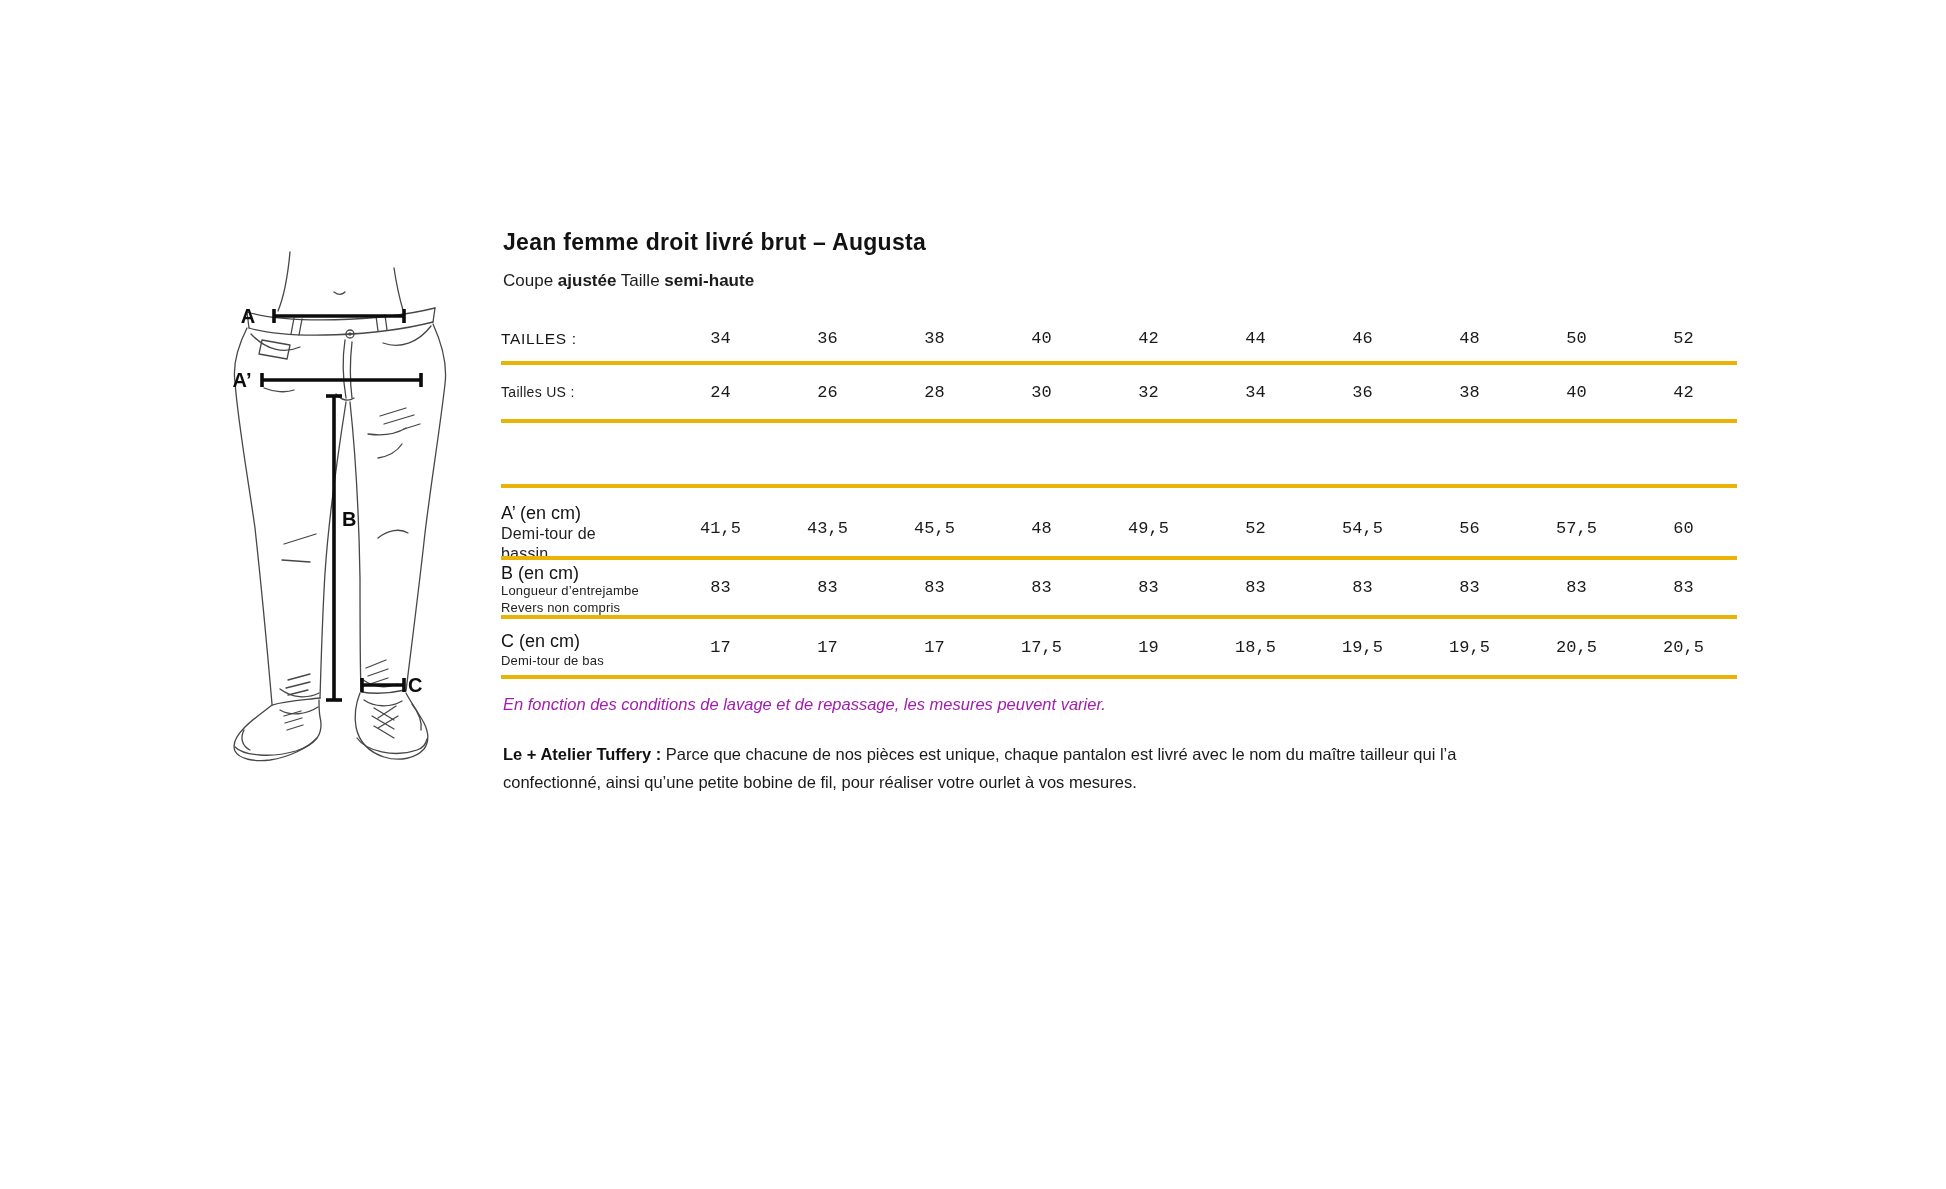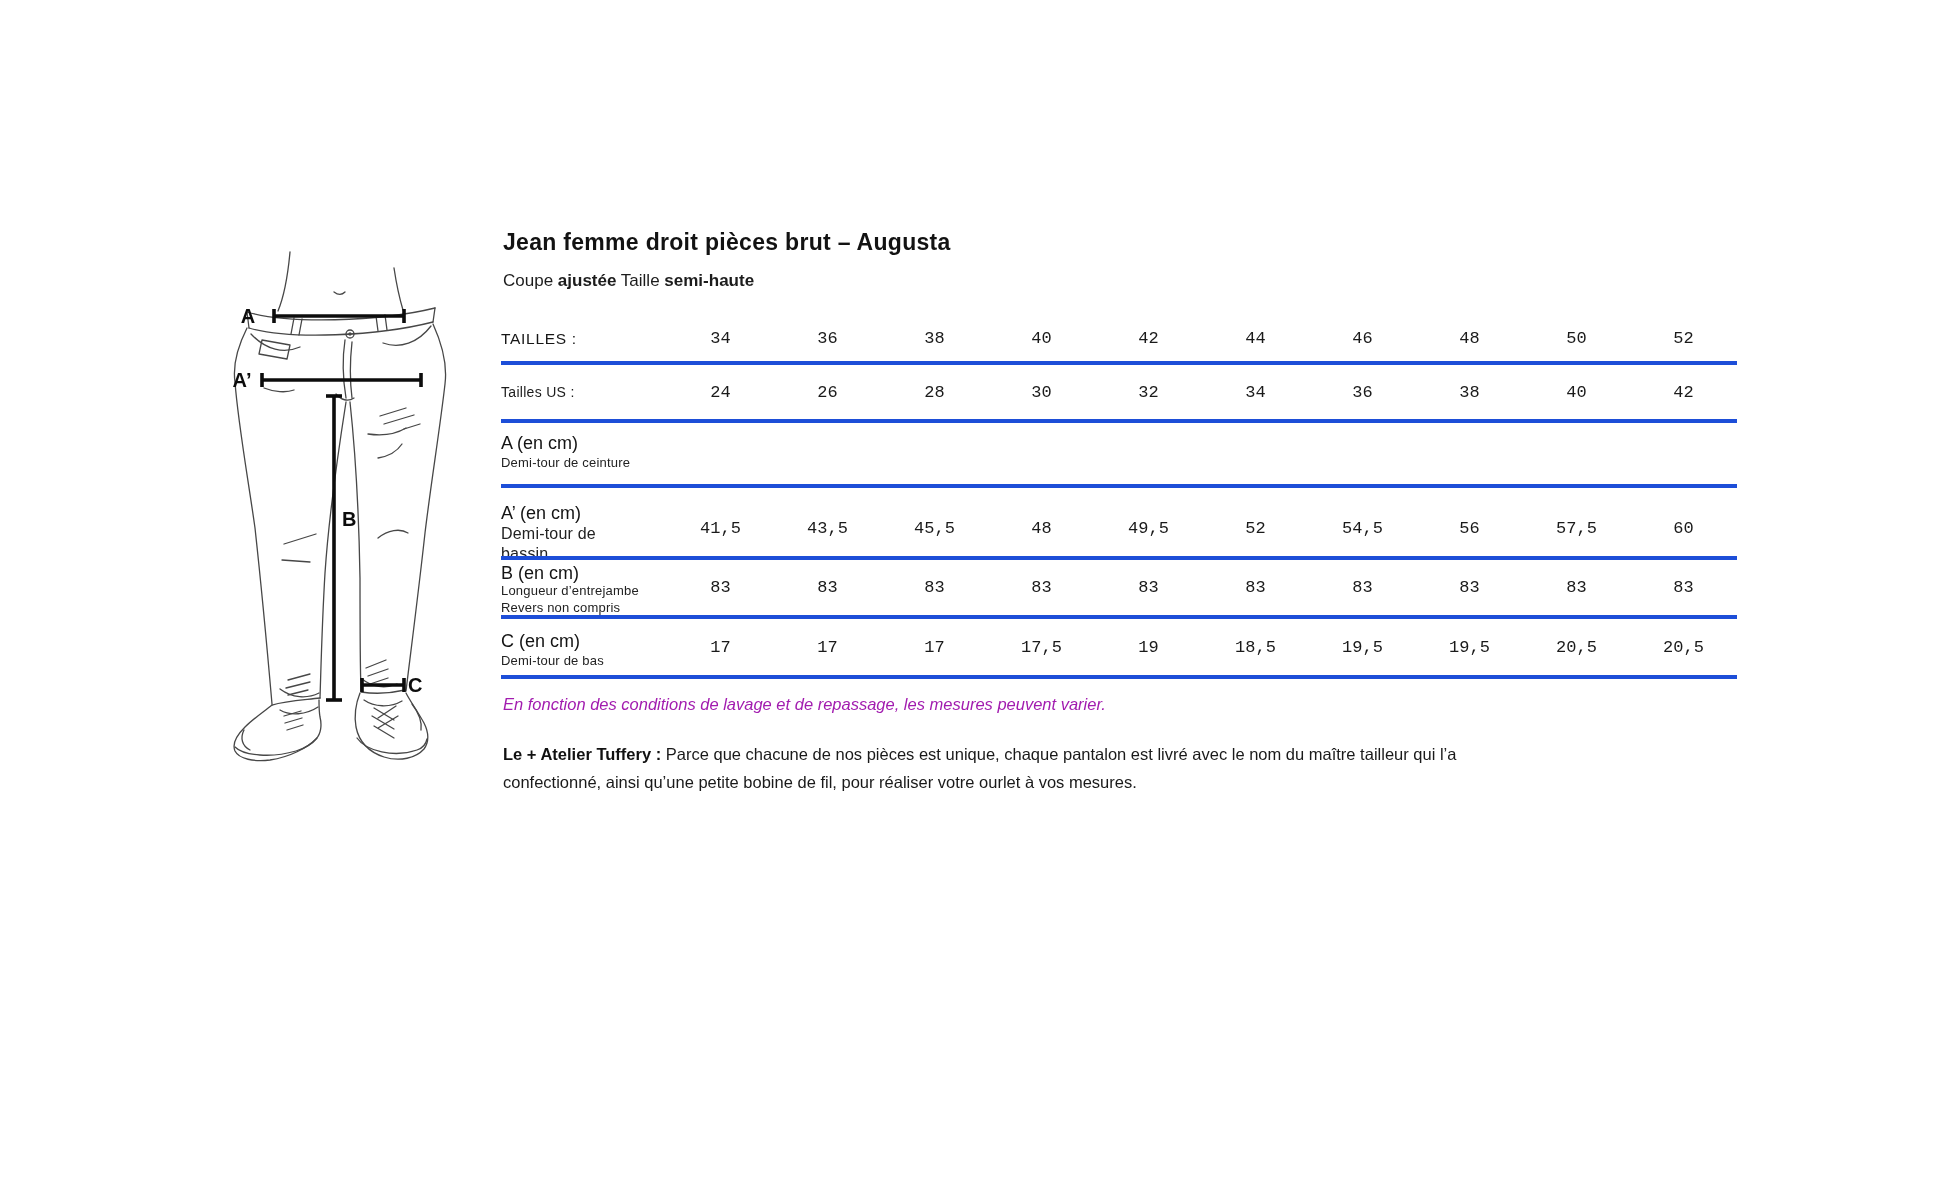--- a/index.html
+++ b/index.html
@@ -29,21 +29,21 @@
   .figure svg { display:block; width:100%; height:100%; }
   .sketch { stroke:#474747; stroke-width:1.3; fill:none; stroke-linecap:round; stroke-linejoin:round; }
   .marker { stroke:#0c0c0c; stroke-width:3.6; fill:none; stroke-linecap:butt; }
   .marker-label { font-family:"Liberation Sans","DejaVu Sans",sans-serif; font-weight:700; font-size:20px; fill:#0c0c0c; }
 
   
   .size-table { position:absolute; left:501px; top:316px; width:1236px; }
   .t-row {
     display:flex; align-items:stretch;
     box-sizing:border-box;
-    border-bottom:4px solid #1d4ed8;
+    border-bottom:4px solid #eab308;
     overflow:hidden;
   }
   .t-label-col { width:166px; flex:0 0 166px; box-sizing:border-box; }
   .t-cells { flex:1; display:flex; align-items:center; }
   .t-cell { flex:1; text-align:center; font-size:17px; color:#1a1a1a;font-family:Liberation Mono, monospace; }
 
   .row-header { height:49px; }
   .row-header .t-label-col { display:flex; align-items:center; }
   .header-label { font-size:15.5px; letter-spacing:0.7px; color:#161616; }
   .row-header .t-cell { font-size:17px; }
@@ -167,21 +167,21 @@
         <line x1="134" y1="430" x2="134" y2="444"></line>
         <line x1="176" y1="430" x2="176" y2="444"></line>
       </g>
       <text class="marker-label" x="20" y="75" text-anchor="middle">A</text>
       <text class="marker-label" x="14" y="139" text-anchor="middle">A’</text>
       <text class="marker-label" x="114" y="278">B</text>
       <text class="marker-label" x="180" y="444">C</text>
     </svg>
   </div>
 
-  <div class="title">Jean femme droit pièces brut – Augusta</div>
+  <div class="title">Jean femme droit livré brut – Augusta</div>
   <div class="subtitle">
     <span>Coupe</span>
     <b>ajustée</b>
     <span>Taille</span>
     <b>semi-haute</b>
   </div>
 
   <div class="size-table">
 
     <div class="t-row row-header">
@@ -214,24 +214,20 @@
         <div class="t-cell">32</div>
         <div class="t-cell">34</div>
         <div class="t-cell">36</div>
         <div class="t-cell">38</div>
         <div class="t-cell">40</div>
         <div class="t-cell">42</div>
       </div>
     </div>
 
     <div class="t-row row-a">
-      <div class="t-label-col">
-        <div class="row-label-main">A (en cm)</div>
-        <div class="row-label-sub">Demi-tour de ceinture</div>
-      </div>
     </div>
 
     <div class="t-row row-aprime">
       <div class="t-label-col">
         <div class="row-label-main">A’ (en cm)</div>
         <div class="row-label-sub">Demi-tour de bassin</div>
       </div>
       <div class="t-cells">
         <div class="t-cell">41,5</div>
         <div class="t-cell">43,5</div>

